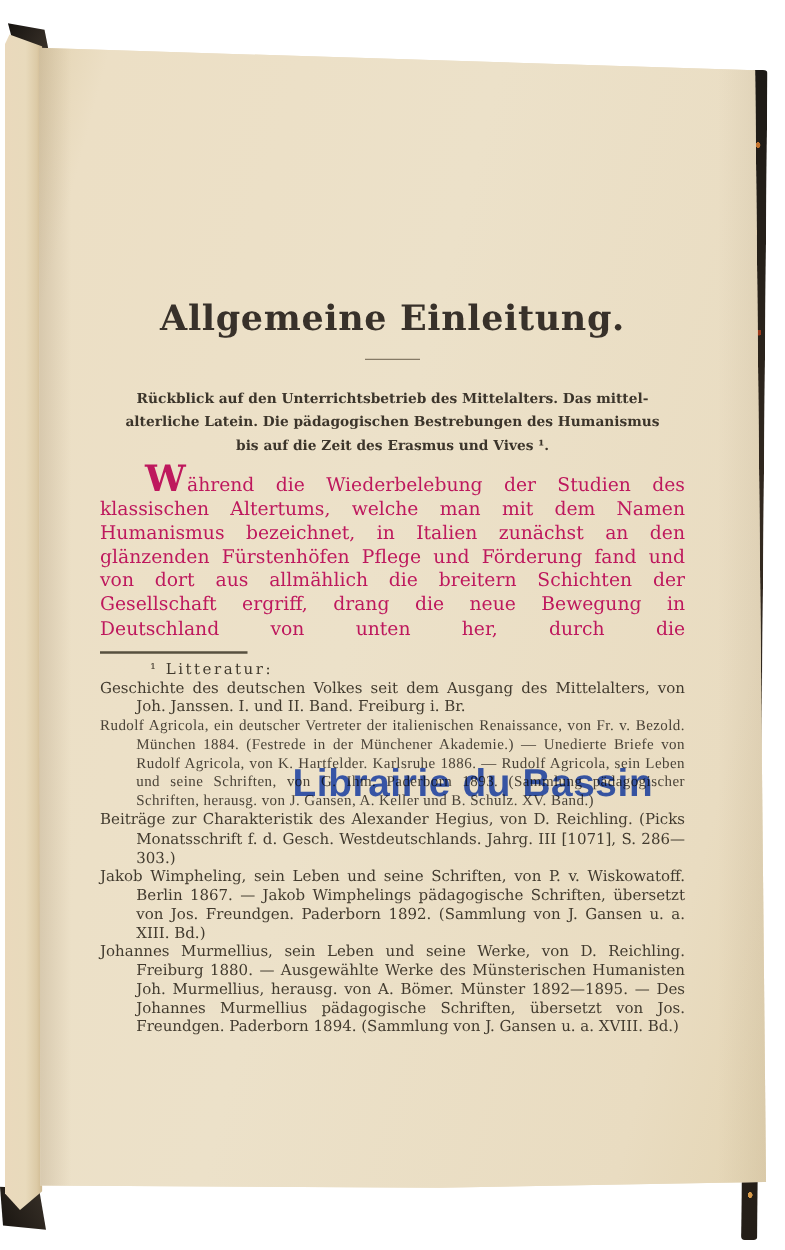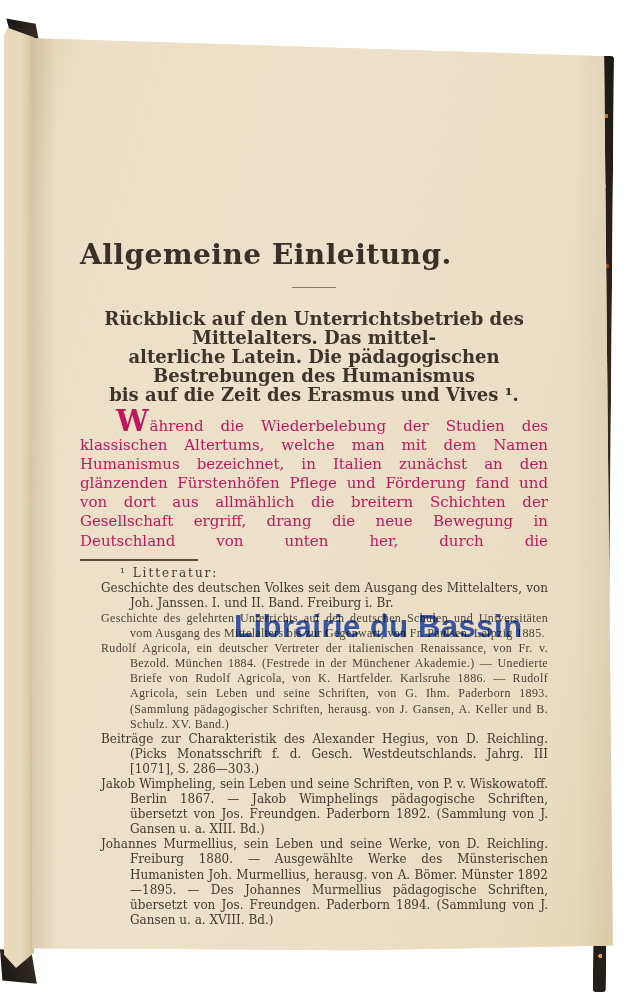--- a/index.html
+++ b/index.html
@@ -65,45 +65,45 @@
     background:linear-gradient(to left,rgba(120,95,60,0.10),rgba(120,95,60,0));
   }
 
   
   .text-block{
     position:absolute;left:80px;top:238px;width:468px;
     color:#3e372d;
   }
   .chapter-title{
     margin:0;font-size:28px;font-weight:bold;letter-spacing:0.5px;
-    text-align:left;color:#38312a;
+    text-align:center;color:#38312a;
     font-family:"DejaVu Serif", serif;
   }
   .title-divider{
     width:44px;height:1px;background:#857a66;margin:16px auto 0;
   }
   .subtitle{
-    margin-top:21px;font-size:18px;line-height:19px;font-weight:bold;
+    margin-top:21px;font-size:11px;line-height:19px;font-weight:bold;
     text-align:center;color:#3c352b;
   }
   .body-par{
     margin:13px 0 0;font-size:15px;line-height:19.1px;
     text-align:justify;text-align-last:justify;
     text-indent:36px;color:#be185d;
   }
   .initial-cap{font-size:29px;font-weight:bold;line-height:0;letter-spacing:1px;}
   .fn-rule{
     margin-top:8px;width:118px;height:2px;background:#57503f;
   }
   .footnotes{
     margin-top:5px;font-size:12px;line-height:15.1px;color:#45. ;
     color:#453e33;text-align:justify;
   }
   .fn-heading{padding-left:40px;letter-spacing:2px;}
-  .fn-entry{padding-left:29px;text-indent:-29px;margin-left:21px;}
+  .fn-entry{padding-left:29px;text-indent:-29px;}
   .fraktur{font-family:"DejaVu Serif", serif;color:#413a2e;}
   .antiqua{font-family:"Liberation Serif", serif;letter-spacing:0.35px;color:#4a4338;}
 
   
   .watermark{
     position:absolute;left:234px;top:609px;
     font-family:"Liberation Sans", sans-serif;
     font-size:31px;font-weight:bold;letter-spacing:0.5px;
     color:#2a52cf;white-space:nowrap;
     mix-blend-mode:multiply;opacity:0.92;
@@ -132,21 +132,20 @@
       <div>bis auf die Zeit des Erasmus und Vives ¹.</div>
     </div>
 
     <p class="body-par"><span class="initial-cap">W</span><span>ährend die Wiederbelebung der Studien des klassischen Altertums, welche man mit dem Namen Humanismus bezeichnet, in Italien zunächst an den glänzenden Fürstenhöfen Pflege und Förderung fand und von dort aus allmählich die breitern Schichten der Gesellschaft ergriff, drang die neue Bewegung in Deutschland von unten her, durch die</span></p>
 
     <div class="fn-rule"></div>
 
     <div class="footnotes">
       <div class="fn-heading fraktur">¹ Litteratur:</div>
       <div class="fn-entry fraktur">Geschichte des deutschen Volkes seit dem Ausgang des Mittelalters, von Joh. Janssen.  I. und II. Band.  Freiburg i. Br.</div>
-      <div class="fn-entry antiqua">Geschichte des gelehrten Unterrichts auf den deutschen Schulen und Universitäten vom Ausgang des Mittelalters bis zur Gegenwart, von Fr. Paulsen. Leipzig 1885.</div>
       <div class="fn-entry antiqua">Rudolf Agricola, ein deutscher Vertreter der italienischen Renaissance, von Fr. v. Bezold.  München 1884.  (Festrede in der Münchener Akademie.) — Unedierte Briefe von Rudolf Agricola, von K. Hartfelder. Karlsruhe 1886. — Rudolf Agricola, sein Leben und seine Schriften, von G. Ihm.  Paderborn 1893.  (Sammlung pädagogischer Schriften, herausg. von J. Gansen, A. Keller und B. Schulz.  XV. Band.)</div>
       <div class="fn-entry fraktur">Beiträge zur Charakteristik des Alexander Hegius, von D. Reichling.  (Picks Monatsschrift f. d. Gesch. Westdeutschlands.  Jahrg. III [1071], S. 286—303.)</div>
       <div class="fn-entry fraktur">Jakob Wimpheling, sein Leben und seine Schriften, von P. v. Wiskowatoff. Berlin 1867. — Jakob Wimphelings pädagogische Schriften, übersetzt von Jos. Freundgen. Paderborn 1892. (Sammlung von J. Gansen u. a. XIII. Bd.)</div>
       <div class="fn-entry fraktur">Johannes Murmellius, sein Leben und seine Werke, von D. Reichling. Freiburg 1880. — Ausgewählte Werke des Münsterischen Humanisten Joh. Murmellius, herausg. von A. Bömer.  Münster 1892—1895. — Des Johannes Murmellius pädagogische Schriften, übersetzt von Jos. Freundgen.  Paderborn 1894.  (Sammlung von J. Gansen u. a.   XVIII. Bd.)</div>
     </div>
 
   </div>
 
   <div class="watermark">Librairie du Bassin</div>
 

